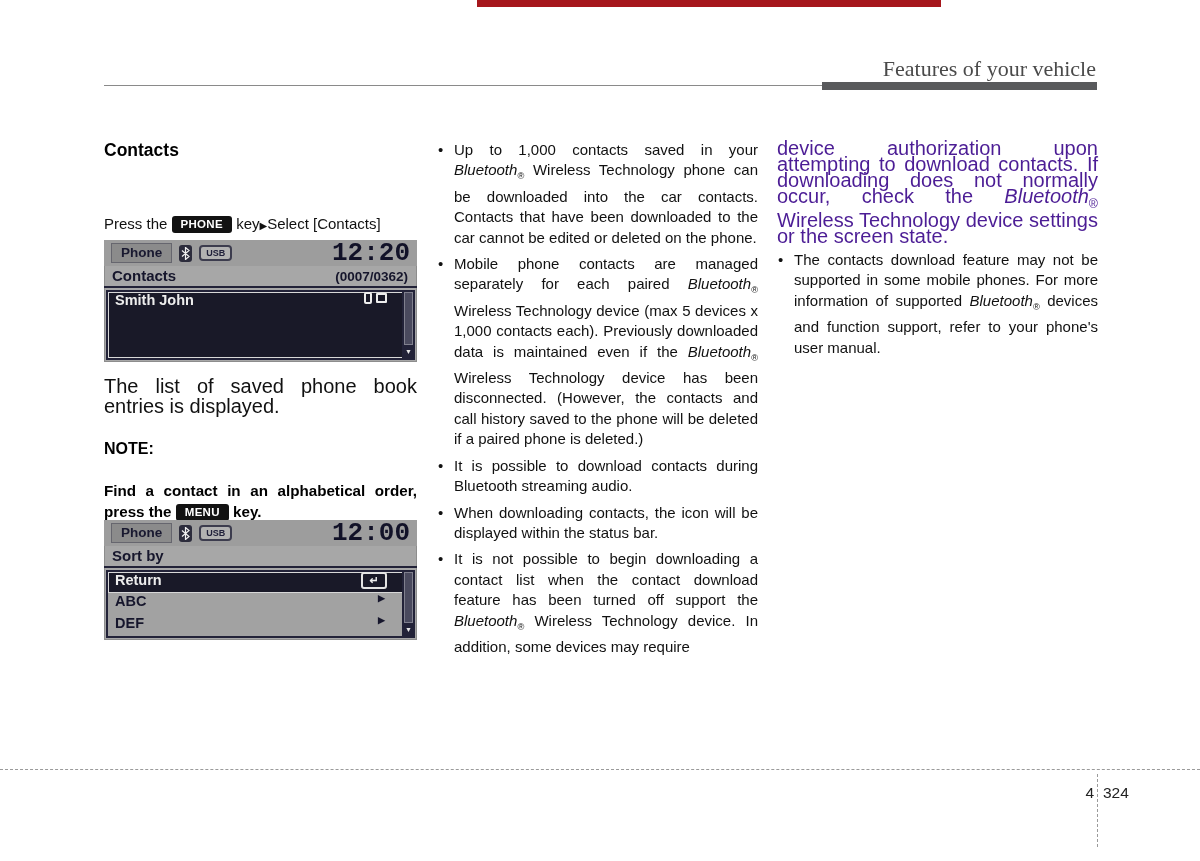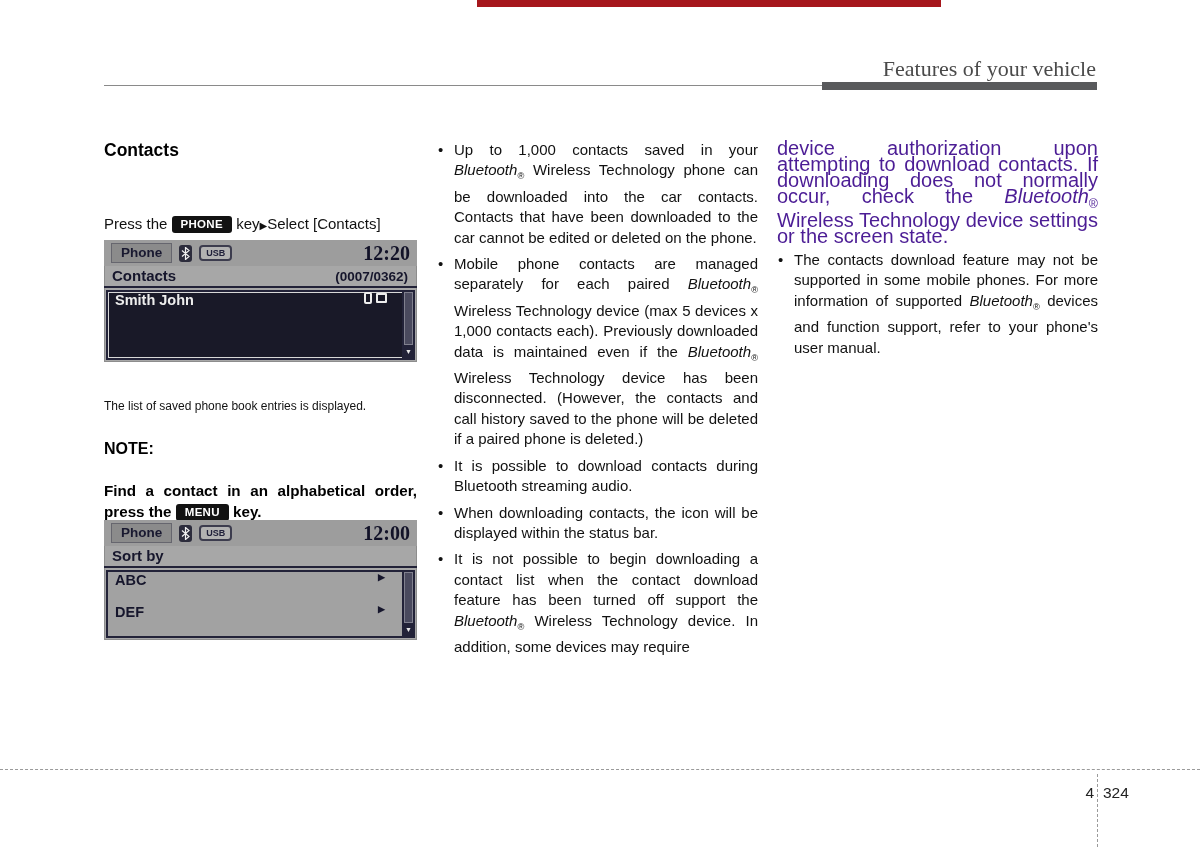--- a/index.html
+++ b/index.html
@@ -20,39 +20,39 @@
   .col2{position:absolute;left:437px;top:140px;width:321px;}
   .col3{position:absolute;left:777px;top:140px;width:321px;}
 
   .h-contacts{position:absolute;top:8px;left:0;font-size:17.5px;font-weight:bold;color:#000;}
   .press{position:absolute;top:66px;left:0;width:100%;font-size:15px;line-height:21px;
          text-align:justify;color:#111;}
   .keybadge{display:inline-block;background:#121212;color:#ffffff;font-weight:bold;font-size:11.5px;
             line-height:15px;padding:1px 9px;border-radius:3px;vertical-align:1px;letter-spacing:.3px;}
   .selarrow{font-size:10px;}
 
-  .caption{position:absolute;top:252px;left:0;width:100%;font-size:12px;line-height:20.4px;
+  .caption{position:absolute;top:224px;left:0;width:100%;font-size:20px;line-height:20.4px;
            text-align:justify;}
   .note-l{position:absolute;top:308px;left:0;font-size:16px;font-weight:bold;color:#000;}
   .note-t{position:absolute;top:334px;left:0;width:100%;font-size:15.2px;font-weight:bold;
           line-height:20.5px;text-align:justify;color:#000;}
 
   
   .screen{position:absolute;left:0;width:313px;background:#a7a7a7;display:flex;flex-direction:column;
           box-shadow:inset 0 0 0 1px #8d8d8d;box-sizing:border-box;}
   .s1{top:108px;height:122px;}
   .s2{top:388px;height:120px;}
   .scr-head{height:26px;display:flex;align-items:center;gap:7px;padding:0 7px;background:#9d9d9d;flex:none;}
   .chip{background:#8b8b8b;border:1px solid #66666e;color:#191930;font-weight:bold;font-size:13.5px;
         padding:1px 9px 2px;}
   .bt-badge{width:13px;height:17px;background:#2c2c3c;border-radius:3px;display:flex;
             align-items:center;justify-content:center;flex:none;}
   .usbpill{border:2px solid #3c3c4e;border-radius:4px;color:#20203a;font-size:9px;font-weight:bold;
            padding:0 5px;height:12px;line-height:12px;background:#b2b2b2;}
-  .time{margin-left:auto;font-family:Liberation Serif, serif;font-weight:bold;font-size:20px;
+  .time{margin-left:auto;font-family:Liberation Mono, monospace;font-weight:bold;font-size:26px;
         color:#121228;}
   .scr-sub{display:flex;justify-content:space-between;align-items:flex-end;padding:1px 9px 2px 8px;
            border-bottom:2px solid #222238;color:#16162c;font-weight:bold;font-size:15px;flex:none;}
   .count{font-size:13.5px;font-weight:bold;}
   .scr-list{position:relative;flex:1;margin:2px;border:2px solid #222238;background:#a2a2a2;
             display:flex;flex-direction:column;}
   .row{flex:1;display:flex;align-items:flex-start;padding:0 16px 0 7px;font-weight:bold;font-size:14.5px;
        color:#16162c;}
   .row.sel{background:#191928;color:#ededed;box-shadow:inset 0 0 0 1px #d8d8d8;}
   .ricons{margin-left:auto;display:flex;align-items:center;gap:4px;padding-right:10px;}
@@ -151,20 +151,24 @@
               <path d="M1 3.5 L8 9.5 L4.5 12.5 L4.5 0.5 L8 3.5 L1 9.5" fill="none" stroke="#f0f0f0" stroke-width="1.2"></path>
             </svg>
         </span>
         <span class="usbpill">USB</span>
         <span class="time">12:00</span>
       </div>
       <div class="scr-sub">
         <span>Sort by</span>
       </div>
       <div class="scr-list">
+        <div class="row sel">
+          <span>Return</span>
+          <span class="ret-box">↵</span>
+        </div>
         <div class="row">
           <span>ABC</span>
           <span class="chev">▶</span>
         </div>
         <div class="row">
           <span>DEF</span>
           <span class="chev">▶</span>
         </div>
         <div class="sbar">
           <div class="sthumb"></div>

